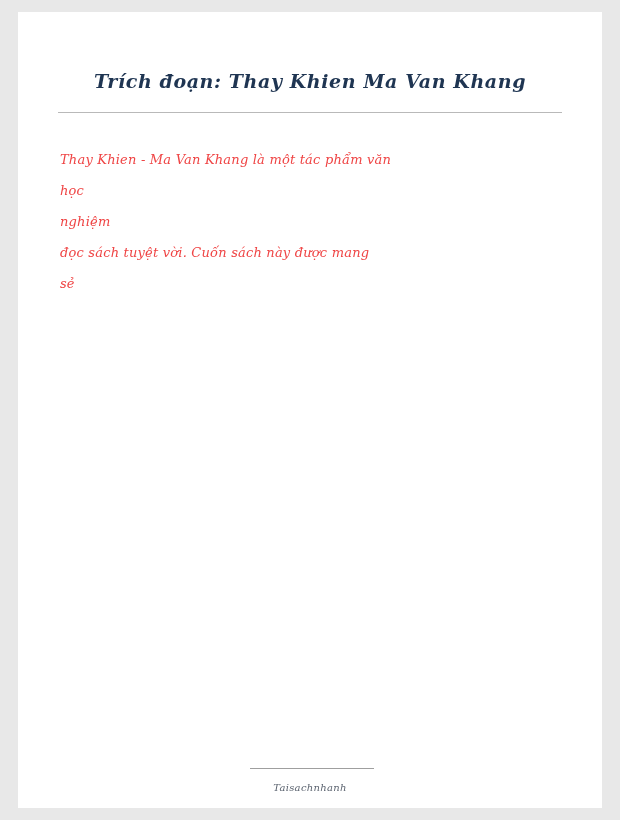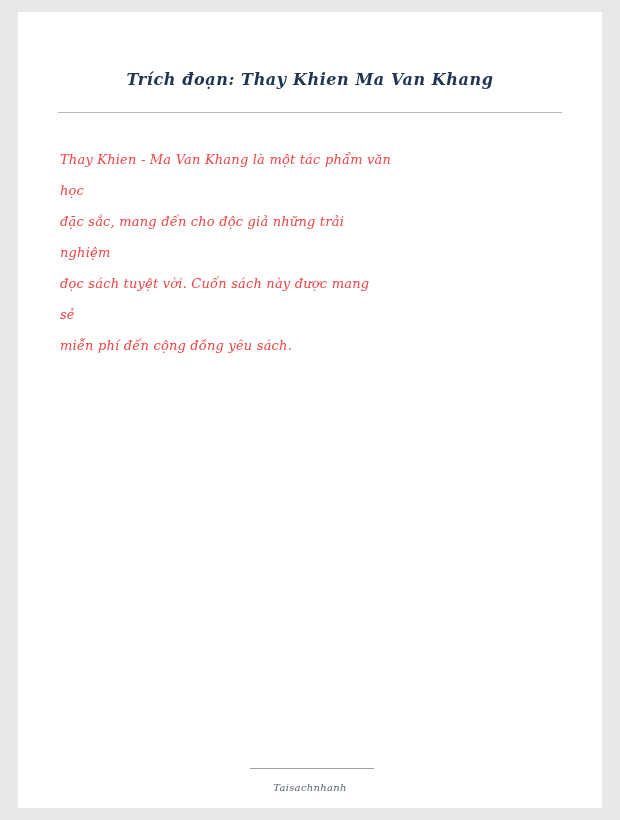--- a/index.html
+++ b/index.html
@@ -24,21 +24,21 @@
   }
   .doc-title {
     position: absolute;
     left: 40px;
     top: 58px;
     width: 504px;
     text-align: center;
     font-family: "DejaVu Serif", serif;
     font-style: italic;
     font-weight: bold;
-    font-size: 16px;
+    font-size: 19px;
     letter-spacing: 0.6px;
     color: #1f3552;
     white-space: nowrap;
   }
   .title-rule {
     position: absolute;
     left: 40px;
     top: 100px;
     width: 504px;
     height: 1px;
@@ -85,24 +85,22 @@
 
 <div class="page">
 
   <div class="doc-title">Trích đoạn: Thay Khien Ma Van Khang</div>
 
   <div class="title-rule"></div>
 
   <div class="body-block">
     <div class="body-line">Thay Khien - Ma Van Khang là một tác phẩm văn</div>
     <div class="body-line">học</div>
-    <div class="body-line">đặc sắc, mang đến cho độc giả những trải</div>
     <div class="body-line">nghiệm</div>
     <div class="body-line">đọc sách tuyệt vời. Cuốn sách này được mang</div>
     <div class="body-line">sẻ</div>
-    <div class="body-line">miễn phí đến cộng đồng yêu sách.</div>
   </div>
 
   <div class="footer-rule"></div>
 
   <div class="footer-text">Taisachnhanh</div>
 
 </div>
 
 </body></html>

